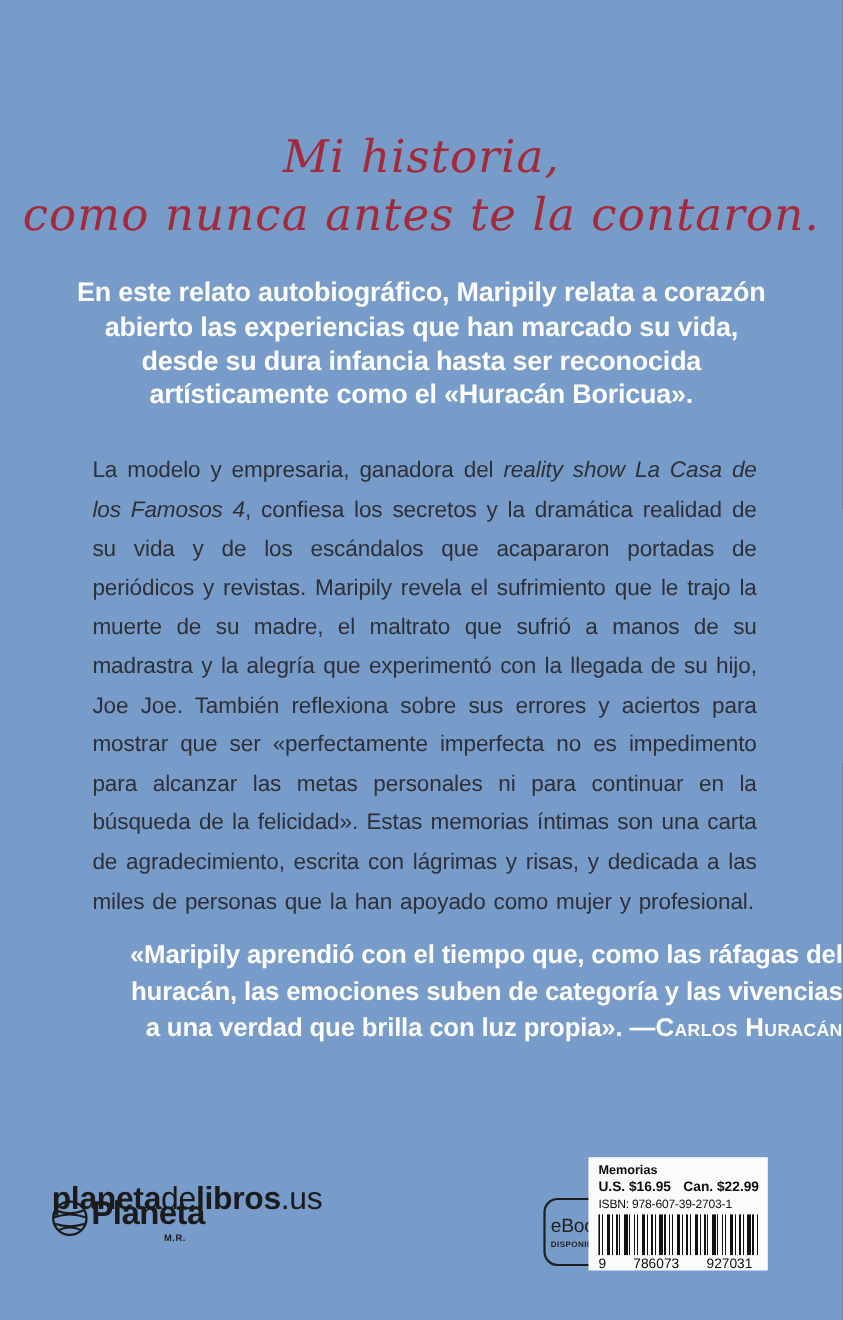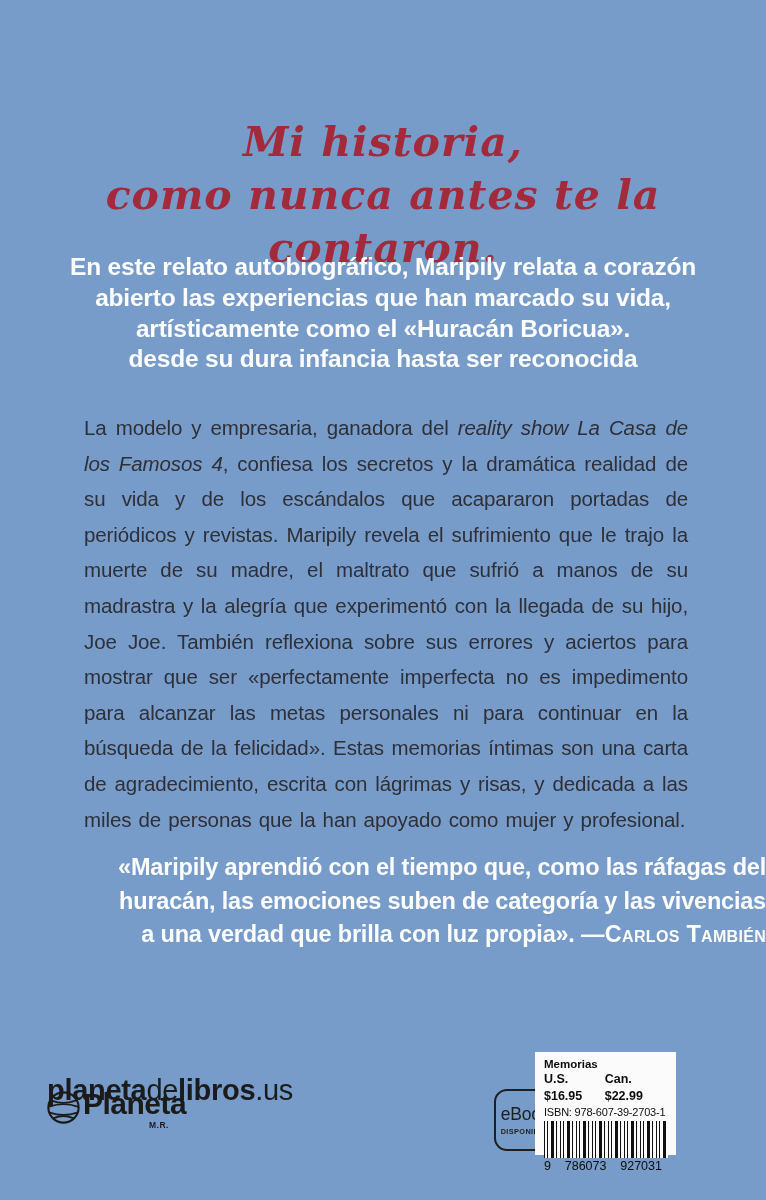--- a/index.html
+++ b/index.html
@@ -8,21 +8,21 @@
   html,body{margin:0;padding:0;}
   body{font-family:"Liberation Sans",sans-serif;background:#444;}
   .cover{
     position:relative;width:766px;height:1200px;margin:0 auto;
     background:var(--bg);overflow:hidden;
   }
   
   .tagline{
     position:absolute;top:116px;left:0;width:100%;
     text-align:center;color:var(--red);
-    font-family:"DejaVu Serif",serif;font-style:italic;font-weight:bold;
+    font-family:"DejaVu Serif",serif;font-style:italic;font-weight:normal;
     font-size:41px;line-height:53px;letter-spacing:1px;
   }
   
   .intro{
     position:absolute;top:252px;left:0;width:100%;
     text-align:center;color:var(--white);
     font-weight:bold;font-size:24.5px;line-height:30.8px;letter-spacing:-0.2px;
   }
   
   .synopsis{
@@ -57,21 +57,21 @@
   .ebook{
     position:absolute;left:462px;top:1089px;width:62px;height:62px;
     border:2.5px solid #1f1f1f;border-radius:13px;
     display:flex;flex-direction:column;align-items:center;justify-content:center;
     color:#1f1f1f;box-sizing:border-box;margin-left:32px;
   }
   .ebook-title{font-size:17.5px;letter-spacing:-0.2px;}
   .ebook-sub{font-size:7.3px;font-weight:bold;letter-spacing:0.4px;margin-top:2px;}
   
   .barcode-box{
-    position:absolute;left:535px;top:1052px;width:141px;height:103px;
+    position:absolute;left:535px;top:1052px;width:163px;height:103px;
     background:#fbfbfb;color:#0d0d0d;box-sizing:border-box;padding:6px 8px 4px 9px;
   }
   .bc-genre{font-size:11.5px;font-weight:bold;line-height:13px;}
   .bc-prices{display:flex;justify-content:space-between;font-size:12.5px;font-weight:bold;line-height:17px;}
   .bc-isbn{font-size:11px;line-height:15px;letter-spacing:-0.2px;}
   .bc-bars{
     height:37px;margin-top:1px;
     background:repeating-linear-gradient(90deg,
       #101010 0 1.5px, #fbfbfb 1.5px 3px,
       #101010 3px 4px,  #fbfbfb 4px 7.5px,
@@ -89,30 +89,30 @@
 <div class="cover">
 
   <div class="tagline">
     <div>Mi historia,</div>
     <div>como nunca antes te la contaron.</div>
   </div>
 
   <div class="intro" id="intro">
       <div>En este relato autobiográfico, Maripily relata a corazón</div>
       <div>abierto las experiencias que han marcado su vida,</div>
+      <div>desde su dura infancia hasta ser reconocida</div>
       <div>artísticamente como el «Huracán Boricua».</div>
-      <div>desde su dura infancia hasta ser reconocida</div>
     </div>
 
   <p class="synopsis" id="synopsis"><span>La modelo y empresaria, ganadora del </span><em>reality show La Casa de los Famosos 4</em><span>, confiesa los secretos y la dramática realidad de su vida y de los escándalos que acapararon portadas de periódicos y revistas. Maripily revela el sufrimiento que le trajo la muerte de su madre, el maltrato que sufrió a manos de su madrastra y la alegría que experimentó con la llegada de su hijo, Joe Joe. También reflexiona sobre sus errores y aciertos para mostrar que ser «perfectamente imperfecta no es impedimento para alcanzar las metas personales ni para continuar en la búsqueda de la felicidad». Estas memorias íntimas son una carta de agradecimiento, escrita con lágrimas y risas, y dedicada a las miles de personas que la han apoyado como mujer y profesional.</span></p>
 
   <div class="quote" id="quote">
       <div>«Maripily aprendió con el tiempo que, como las ráfagas del</div>
       <div>huracán, las emociones suben de categoría y las vivencias</div>
-      <div>a una verdad que brilla con luz propia». <span class="smallcaps">—Carlos También</span></div>
+      <div>a una verdad que brilla con luz propia». <span class="smallcaps">—Carlos Huracán</span></div>
     </div>
 
   <svg class="globe" width="33" height="33" viewBox="0 0 36 36">
     <g fill="none" stroke="#1b1b1b" stroke-width="2" stroke-linecap="round">
       <circle cx="18" cy="18" r="16.5" stroke-width="2.3"></circle>
       <path d="M5,10.5 Q18,15.5 31,10.5"></path>
       <path d="M2.5,17 Q18,11.5 33.5,17"></path>
       <path d="M3,23.5 Q18,28.5 33,23.5"></path>
       <path d="M7.5,29.5 Q18,25 28.5,29.5"></path>
     </g>

